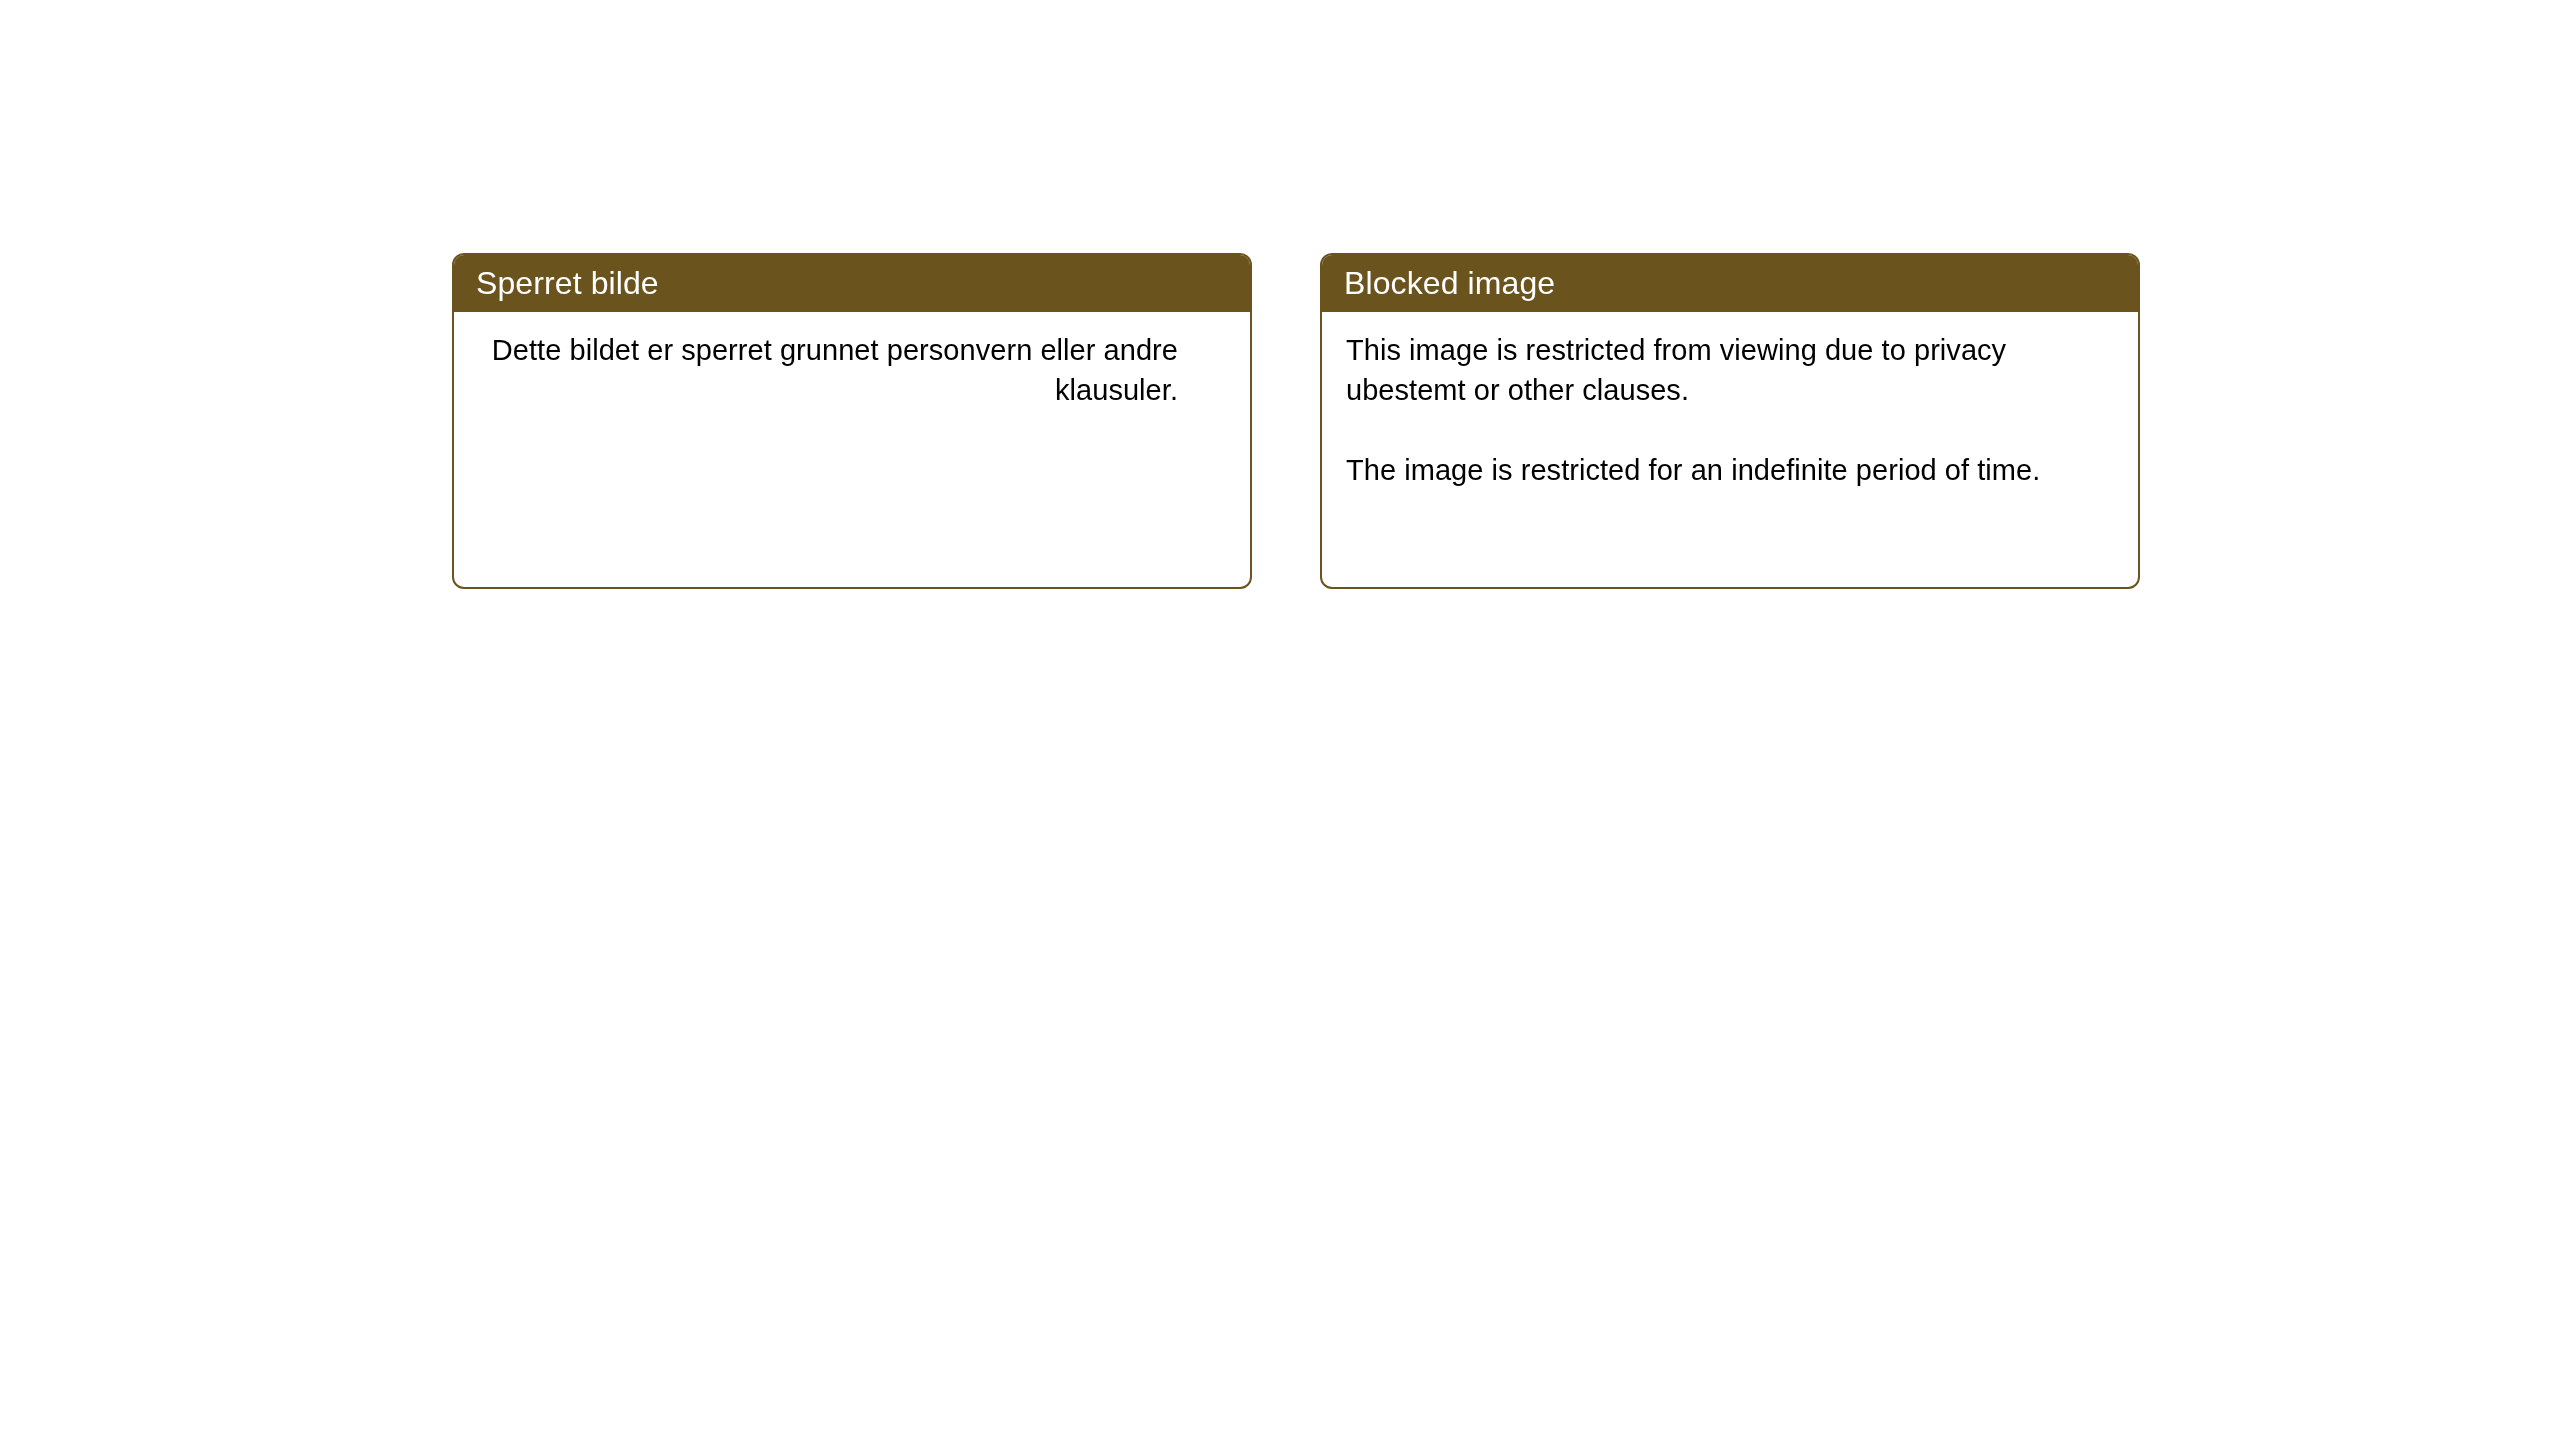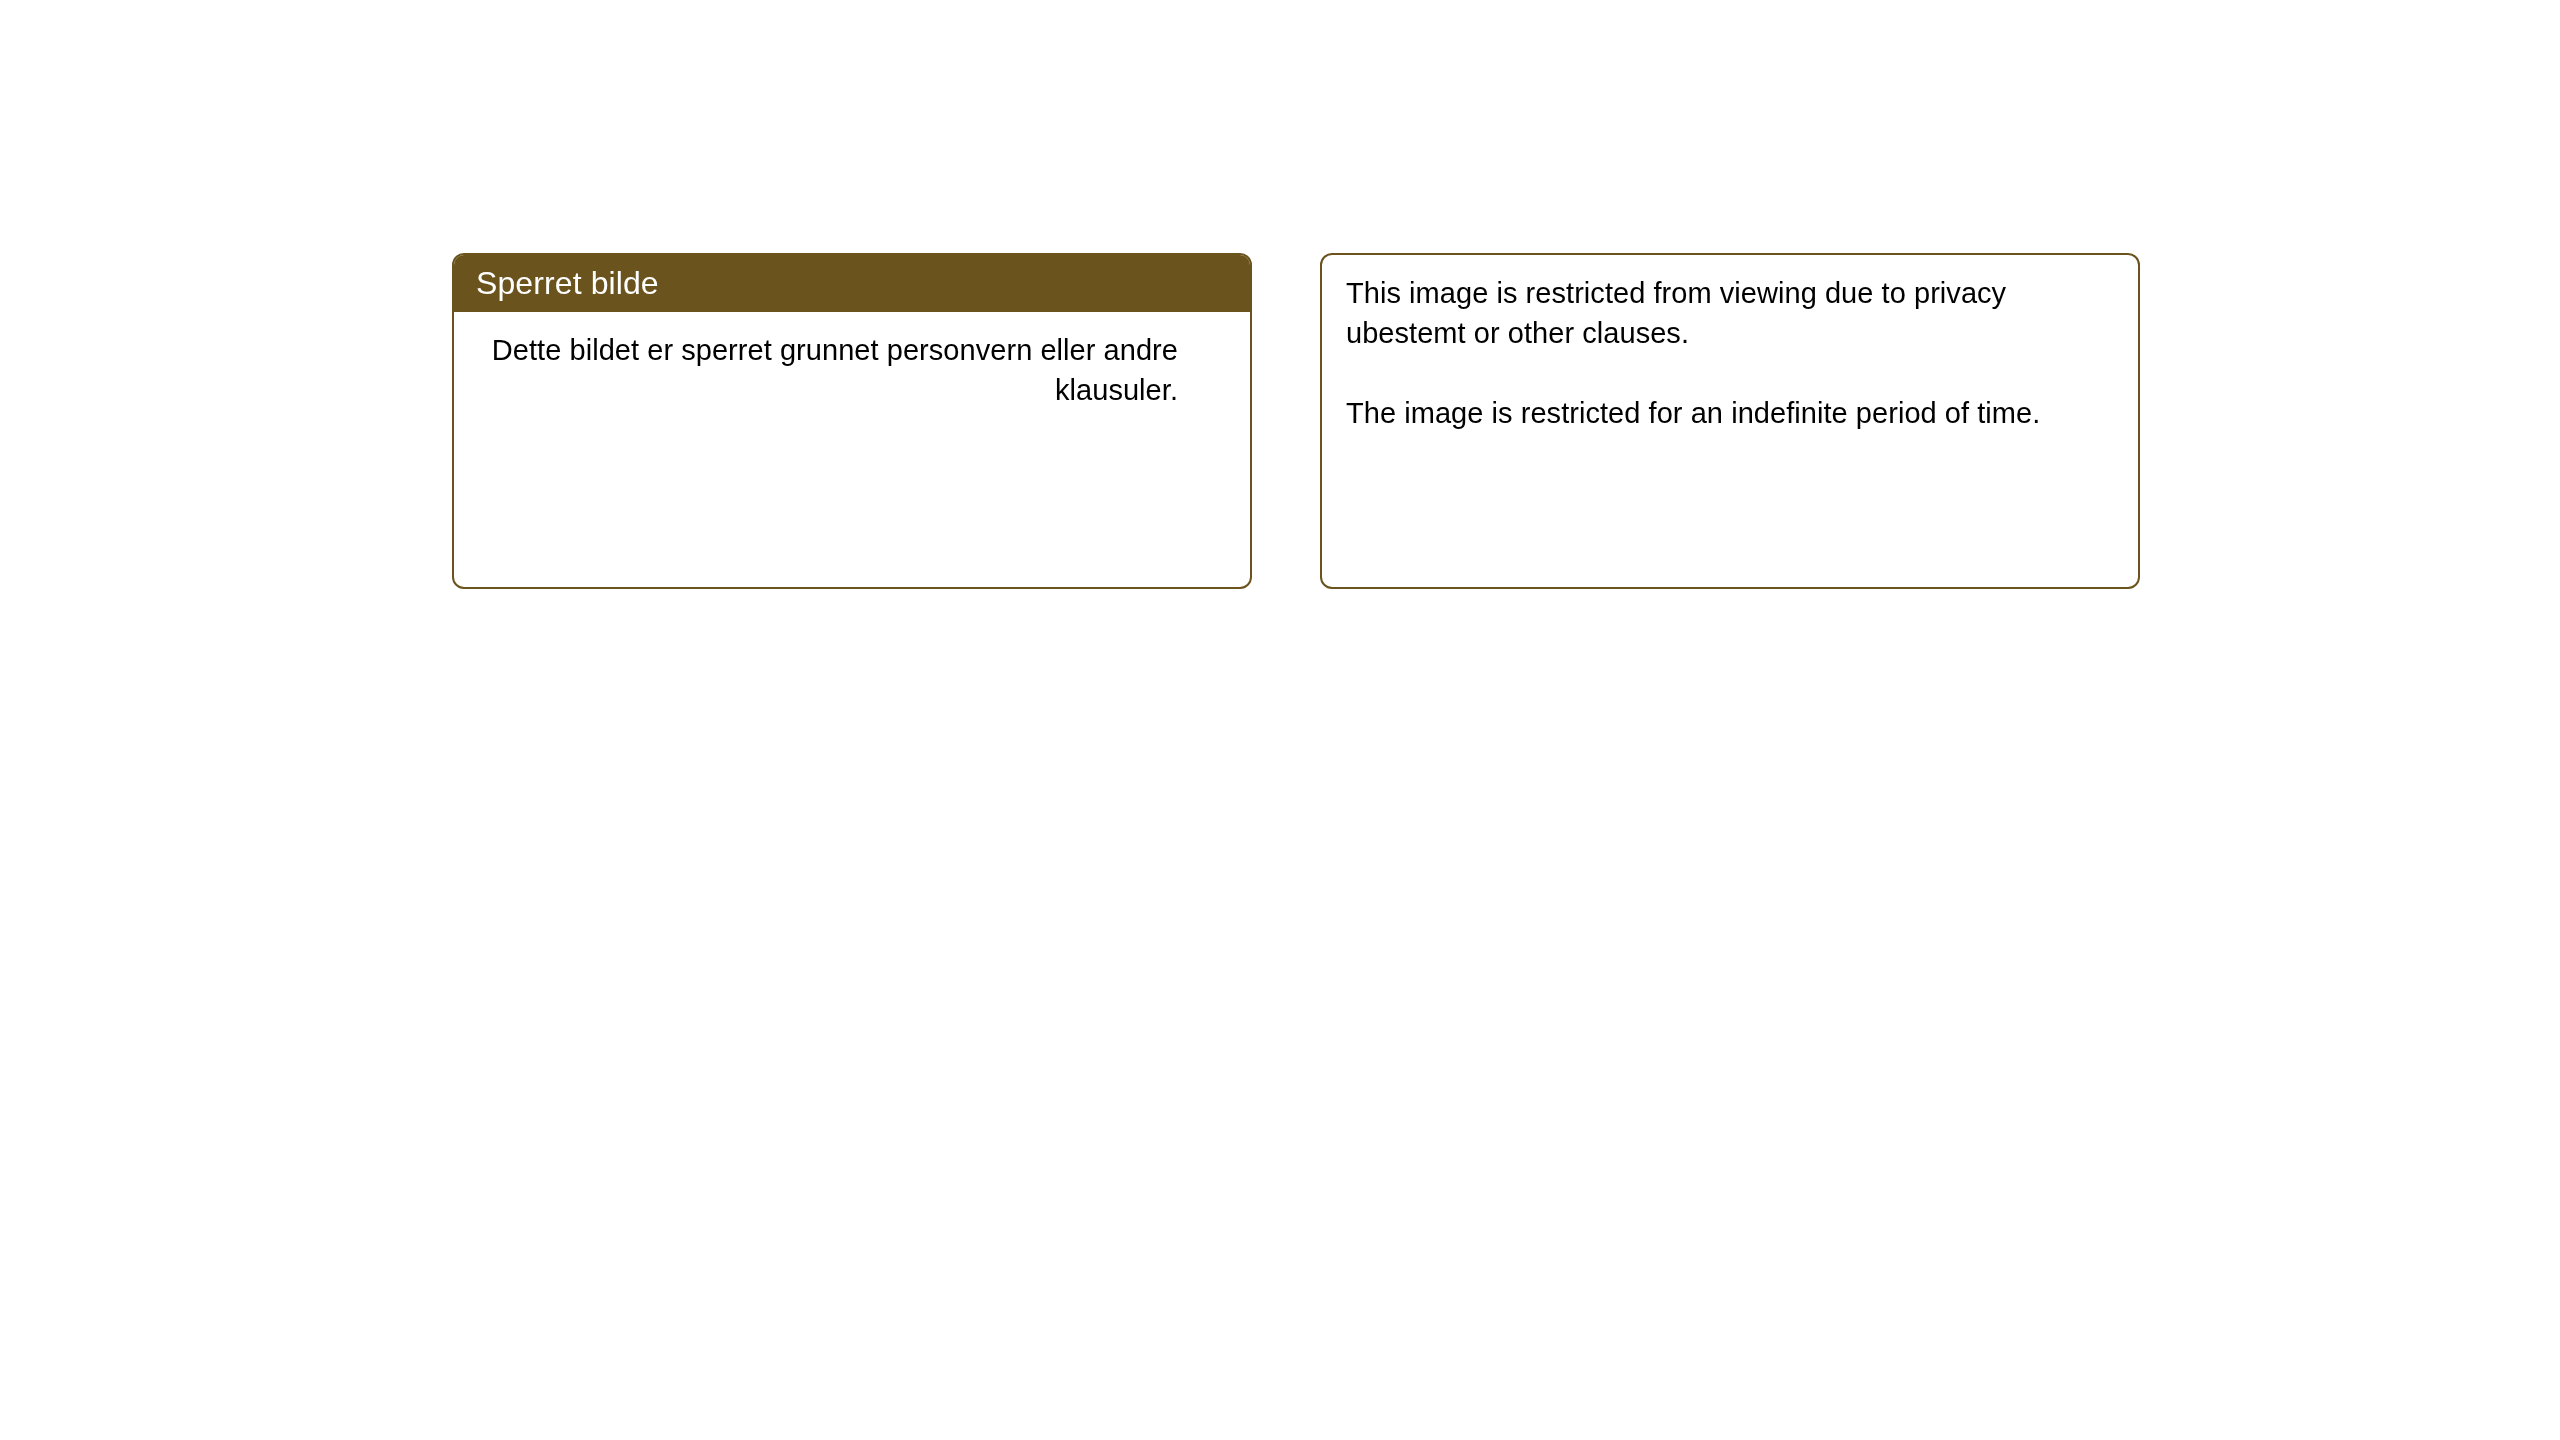--- a/index.html
+++ b/index.html
@@ -90,19 +90,20 @@
 <div class="cards-area">
 
   <section class="notice-card card-no">
     <div class="card-header">Sperret bilde</div>
     <div class="card-body">
       <p class="body-paragraph">Dette bildet er sperret grunnet personvern eller andre klausuler.</p>
     </div>
   </section>
 
   <section class="notice-card card-en">
+    <div class="card-header">Blocked image</div>
     <div class="card-body">
       <p class="body-paragraph">This image is restricted from viewing due to privacy ubestemt or other clauses.</p>
       <p class="body-paragraph">The image is restricted for an indefinite period of time.</p>
     </div>
   </section>
 
 </div>
 
 </body></html>

